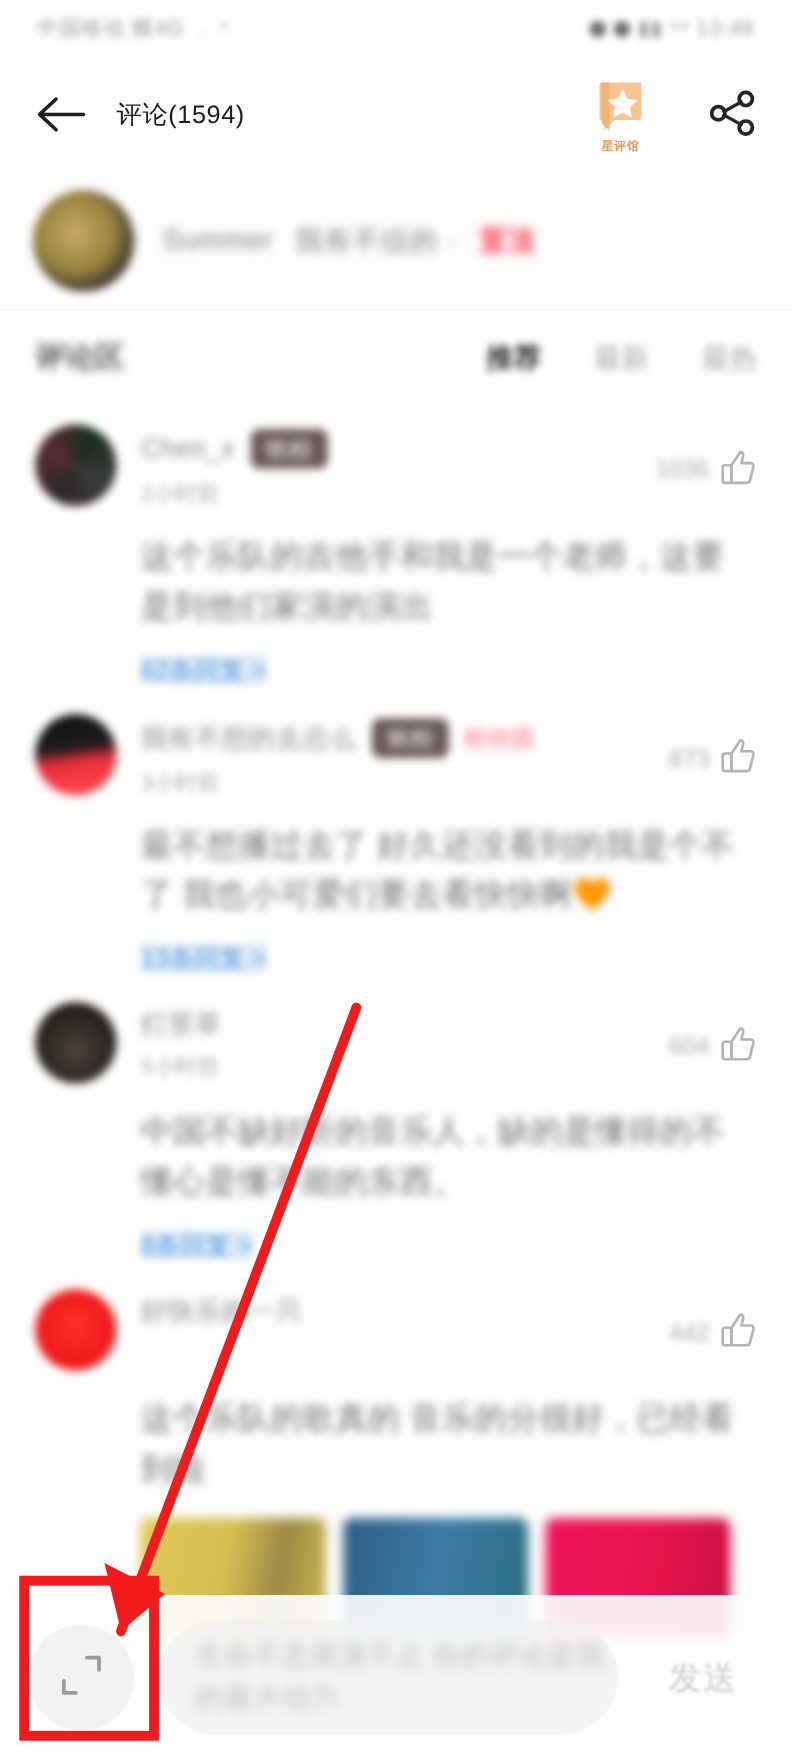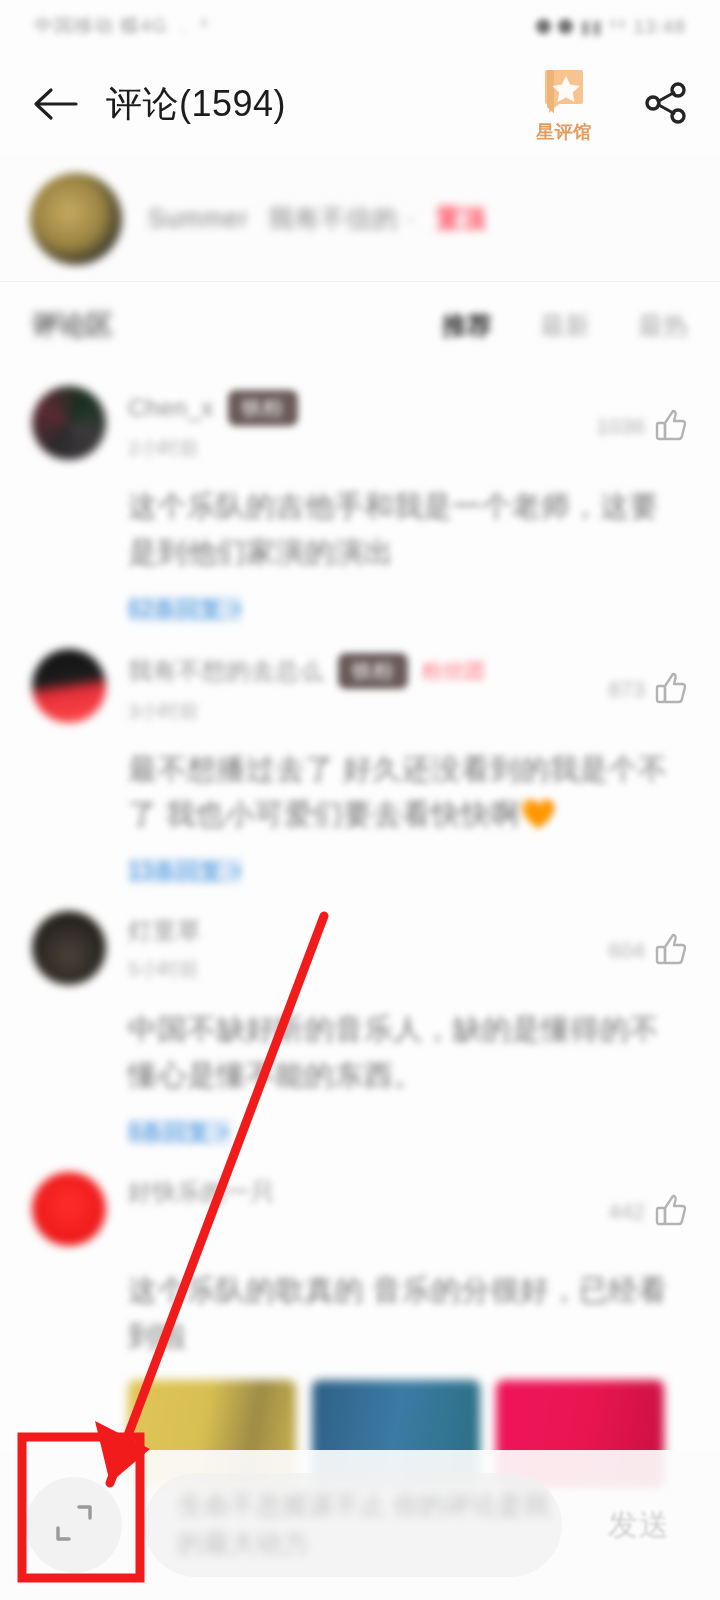--- a/index.html
+++ b/index.html
@@ -32,33 +32,33 @@
   .appbar {
     height:104px; display:flex; align-items:center;
     padding:0 26px; background:#fdfdfd; position:relative;
   }
   .backbtn {
     width:58px; height:58px; display:flex;
     align-items:center; justify-content:center; flex:0 0 auto;
   }
   .backbtn svg { display:block; }
   .apptitle {
-    font-size:36px; color:#1c1c1c; font-weight:500;
+    font-size:23px; color:#1c1c1c; font-weight:500;
     margin-left:22px; letter-spacing:.5px; white-space:nowrap;
   }
   .appbar-right {
     margin-left:auto; display:flex; align-items:center; gap:26px;
   }
   .starhall {
     display:flex; flex-direction:column; align-items:center;
     width:92px; gap:2px;
   }
   .starhall-ico { width:54px; height:54px; position:relative; }
   .starhall-label {
-    font-size:18px; color:#e39c5e; font-weight:600;
+    font-size:11px; color:#e39c5e; font-weight:600;
     letter-spacing:.5px; white-space:nowrap;
   }
   .sharebtn { width:58px; height:58px;
     display:flex; align-items:center; justify-content:center; }
 
   
   .banner {
     height:126px; display:flex; align-items:center;
     padding:0 30px; background:#fcfcfc;
     border-bottom:1px solid #f0f0f0;

